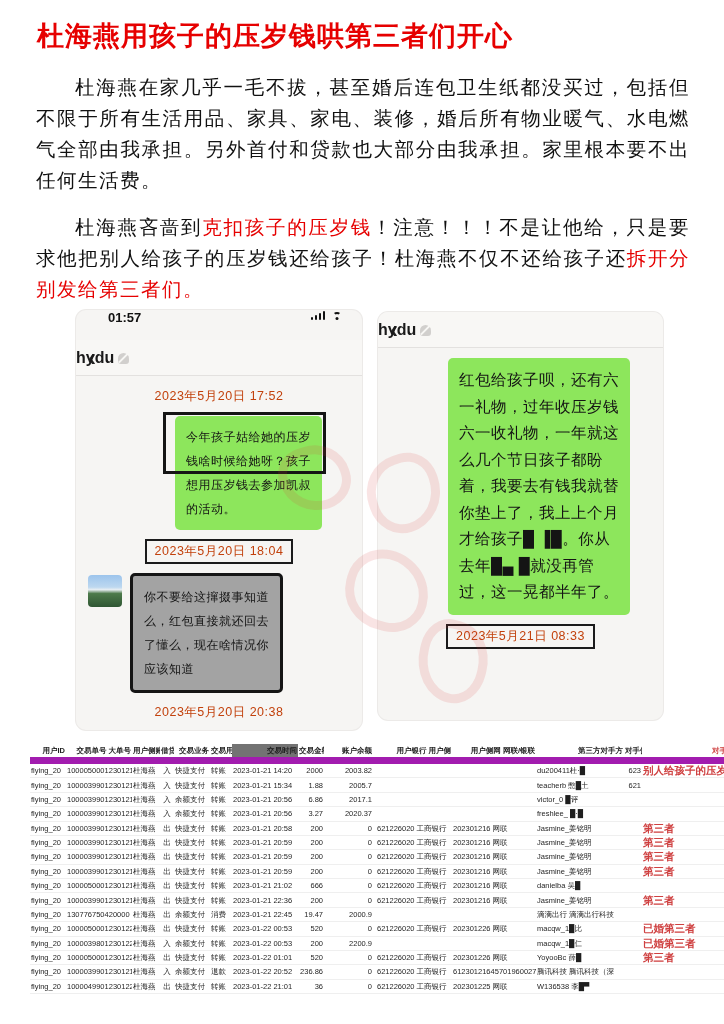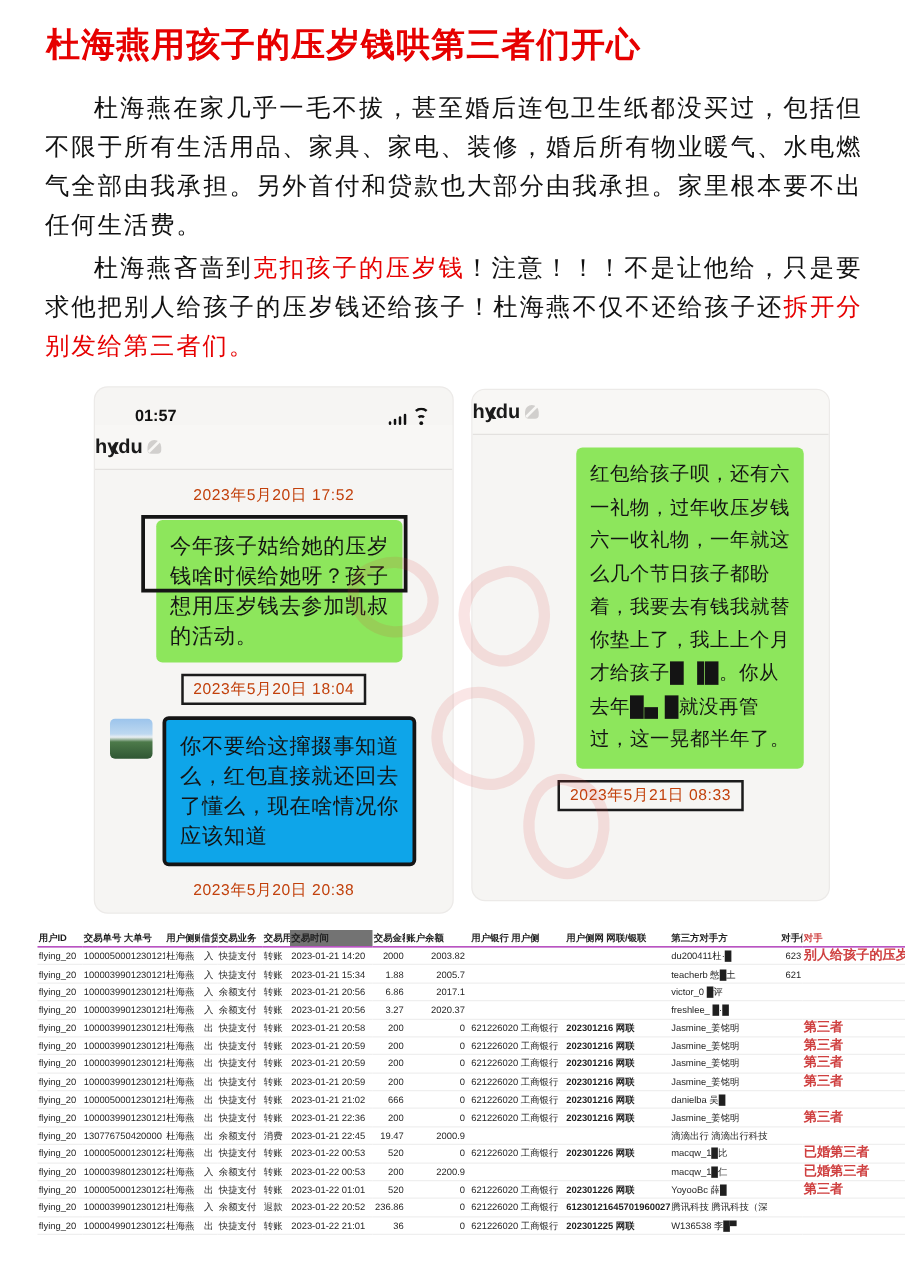--- a/index.html
+++ b/index.html
@@ -13,34 +13,34 @@
     font-family:"Liberation Serif","DejaVu Serif",serif;
     font-size:27px; font-weight:bold; color:#e60000; letter-spacing:1px;
   }
   .para{
     position:absolute; left:36px; width:654px;
     font-family:"Liberation Serif","DejaVu Serif",serif;
     font-size:19.5px; line-height:31px; color:#111;
     letter-spacing:1.5px; text-align:justify; text-indent:2em;
   }
   #paragraph-1{ top:72px; }
-  #paragraph-2{ top:200px; }
+  #paragraph-2{ top:212px; }
 
   
   .phone{
     position:absolute; top:310px; background:#f6f5f3;
     border-radius:10px; overflow:hidden;
     box-shadow:0 0 0 1px #eceae8;
     display:flex; flex-direction:column;
   }
   #left-phone { left:76px;  width:286px; height:420px; }
   #right-phone{ left:378px; width:285px; height:408px; top:312px; }
 
   .statusbar{
-    height:30px; display:flex; align-items:flex-end; justify-content:space-between;
+    height:30px; display:flex; align-items:flex-start; justify-content:space-between;
     padding:0 18px 0 32px; font-size:13px; font-weight:bold; color:#111;
   }
   .sig{ display:flex; align-items:flex-end; gap:5px; }
   .bars{ display:flex; align-items:flex-end; gap:1.5px; }
   .bars i{ display:block; width:2.5px; background:#111; border-radius:1px; }
   .bars i:nth-child(1){height:3px;} .bars i:nth-child(2){height:5px;}
   .bars i:nth-child(3){height:7px;} .bars i:nth-child(4){height:9px;}
   .wifi{ position:relative; width:14px; height:10px; }
   .wifi i{ position:absolute; left:50%; bottom:0; transform:translateX(-50%);
     border:2px solid #111; border-color:#111 transparent transparent transparent;
@@ -71,28 +71,28 @@
     align-self:center; color:#c2410c; font-size:12.5px; padding:2px 8px; letter-spacing:.5px;
   }
   .c-date.boxed{ border:2px solid #1b1b1b; }
 
   .row{ display:flex; width:100%; }
   .row.out{ justify-content:flex-end; }
   .row.in { justify-content:flex-start; gap:8px; }
 
   .bubble{
     position:relative; max-width:215px; padding:9px 11px; border-radius:5px;
-    font-size:17px; line-height:24px; color:#141414; white-space:pre-line;
+    font-size:12px; line-height:24px; color:#141414; white-space:pre-line;
     letter-spacing:.5px;
   }
   .bubble.green{ background:#8de65c; }
-  .bubble.white{ background:#0ea5e9; }
+  .bubble.white{ background:#a3a3a3; }
   .bubble.boxed{ border:3px solid #151515; }
   #left-phone .row.out .bubble{ margin-right:28px; }
-  #right-phone .bubble{ font-size:15.5px; line-height:26.5px; max-width:238px; margin-right:8px; }
+  #right-phone .bubble{ font-size:15.5px; line-height:26.5px; max-width:238px; margin-right:21px; }
 
   .anno-box{
     position:absolute; top:-4px; left:-12px; right:-4px; height:62px;
     border:3px solid #151515; pointer-events:none;
   }
 
   .avatar{
     flex:0 0 34px; width:34px; height:32px; border-radius:4px; margin-top:2px;
     background:linear-gradient(180deg,#9cc4ec 0%,#bdd8f0 38%,#e8eef2 46%,#4d7a4a 58%,#2f5633 100%);
   }
@@ -108,32 +108,32 @@
   #wm2 i:nth-child(2){ left:92px; top:52px; width:70px; height:82px; }
 
   
   #tx-table{
     position:absolute; left:30px; top:744px; width:690px;
     border-collapse:collapse; table-layout:fixed;
     font-size:7.5px; line-height:9px; color:#1f1f1f;
     font-family:"Liberation Sans","DejaVu Sans",sans-serif;
   }
   #tx-table th{
-    font-weight:bold; text-align:left; white-space:nowrap; overflow:hidden;
-    padding:2px 1px; border-bottom:1px solid #a21caf; font-size:7.5px;
+    font-weight:bold; text-align:right; white-space:nowrap; overflow:hidden;
+    padding:2px 1px; border-bottom:7px solid #a21caf; font-size:7.5px;
   }
   #tx-table td{
     padding:2.2px 1px; white-space:nowrap; overflow:hidden;
     border-bottom:1px solid #efefef;
   }
   .c-uid{ width:36px; } .c-txno{ width:66px; } .c-name{ width:28px; }
   .c-dir{ width:14px; text-align:center; } .c-biz{ width:36px; } .c-purpose{ width:22px; }
   .c-time{ width:66px; } .c-amount{ width:26px; text-align:right; }
   .c-balance{ width:52px; text-align:right; padding-right:4px !important; }
-  .c-bank{ width:76px; } .c-net{ width:84px;font-weight:bold; } .c-opp{ width:88px; }
+  .c-bank{ width:76px; } .c-net{ width:84px; } .c-opp{ width:88px; }
   .c-acct{ width:18px;text-align:right; }
   .c-note{ width:86px; color:#cf4040; font-size:10.5px; font-weight:bold;
            font-family:"Liberation Serif","DejaVu Serif",serif; line-height:9px; }
   th.c-time{ background:#737373; }
 </style>
 </head>
 <body>
 
 <h1 id="page-title">杜海燕用孩子的压岁钱哄第三者们开心</h1>
 

